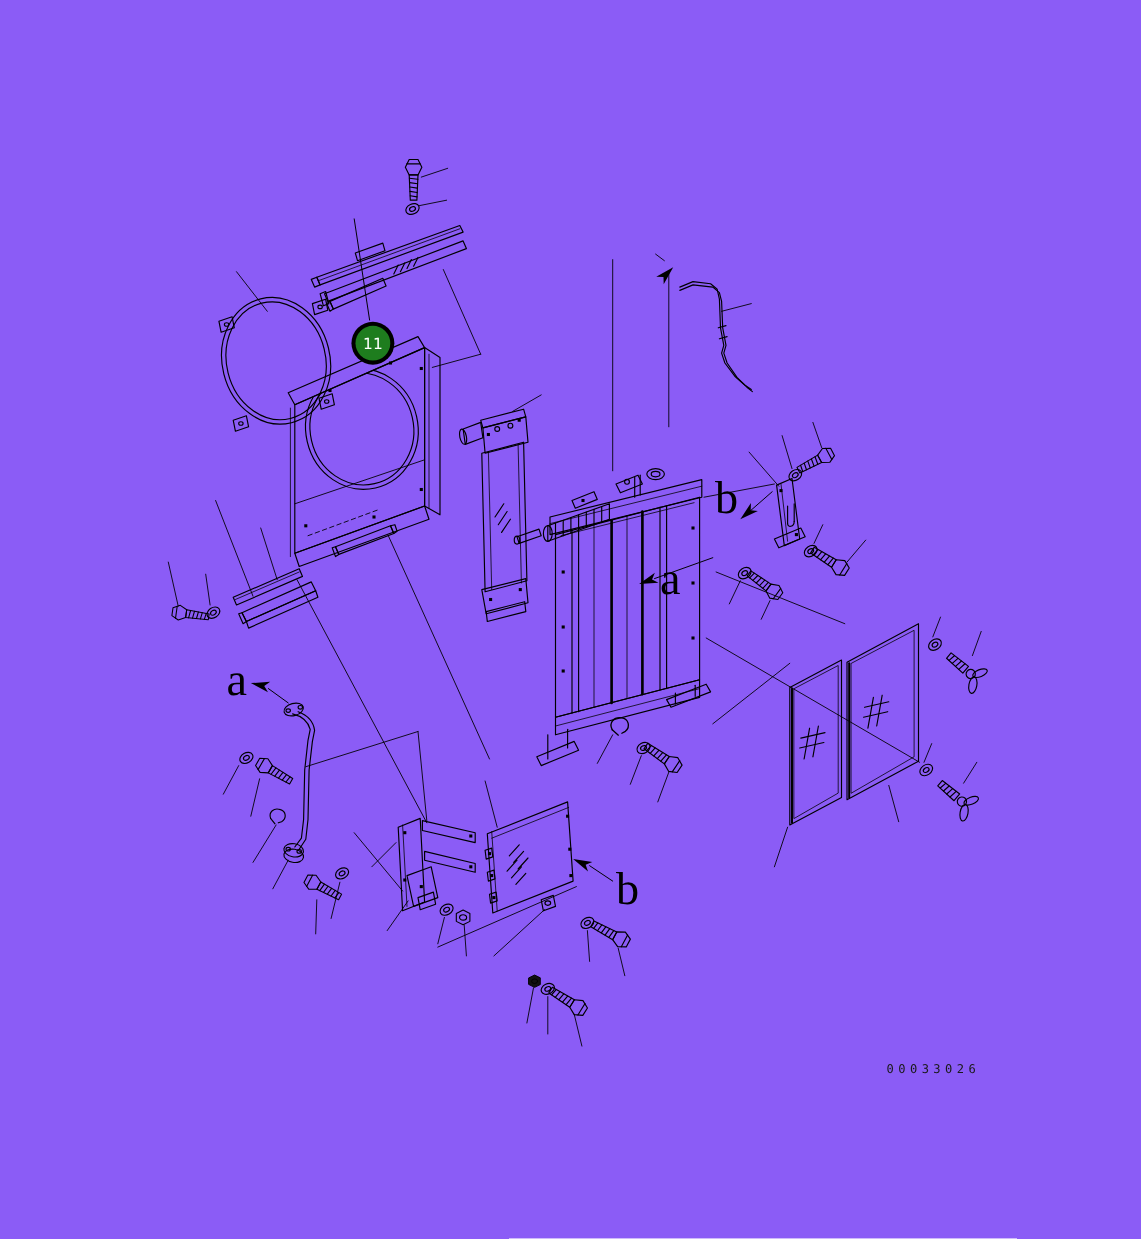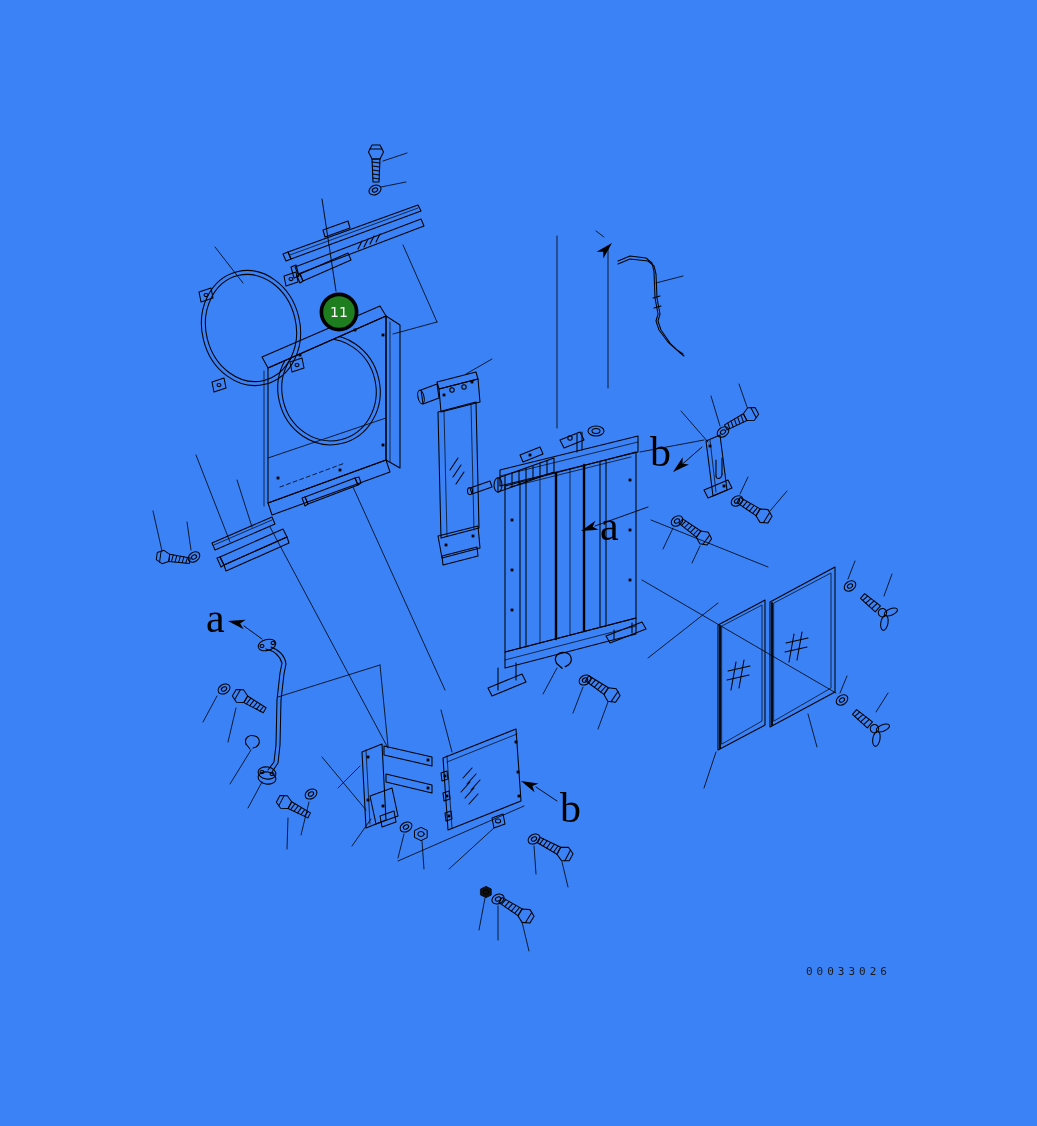--- a/index.html
+++ b/index.html
@@ -1,16 +1,16 @@
 <!DOCTYPE html>
 <html><head>
 <meta charset="utf-8">
 <style>
   html,body{margin:0;padding:0;background:#ffffff;}
-  #page{position:relative;width:1037px;height:1126px;background:#3b82f6;overflow:hidden;
+  #page{position:relative;width:1037px;height:1126px;background:#8b5cf6;overflow:hidden;
         font-family:"Liberation Sans",sans-serif;}
   svg{position:absolute;left:0;top:0;}
   text{stroke:none;}
   .viewlabel{font-family:"Liberation Serif",serif;font-size:42px;fill:#000;}
   .balloon-text{font-family:"DejaVu Sans",sans-serif;font-size:14px;fill:#fff;}
   .fignum{font-family:"DejaVu Sans Mono",monospace;font-size:11px;letter-spacing:4px;fill:#1a1a1a;}
 </style>
 </head>
 <body>
 

